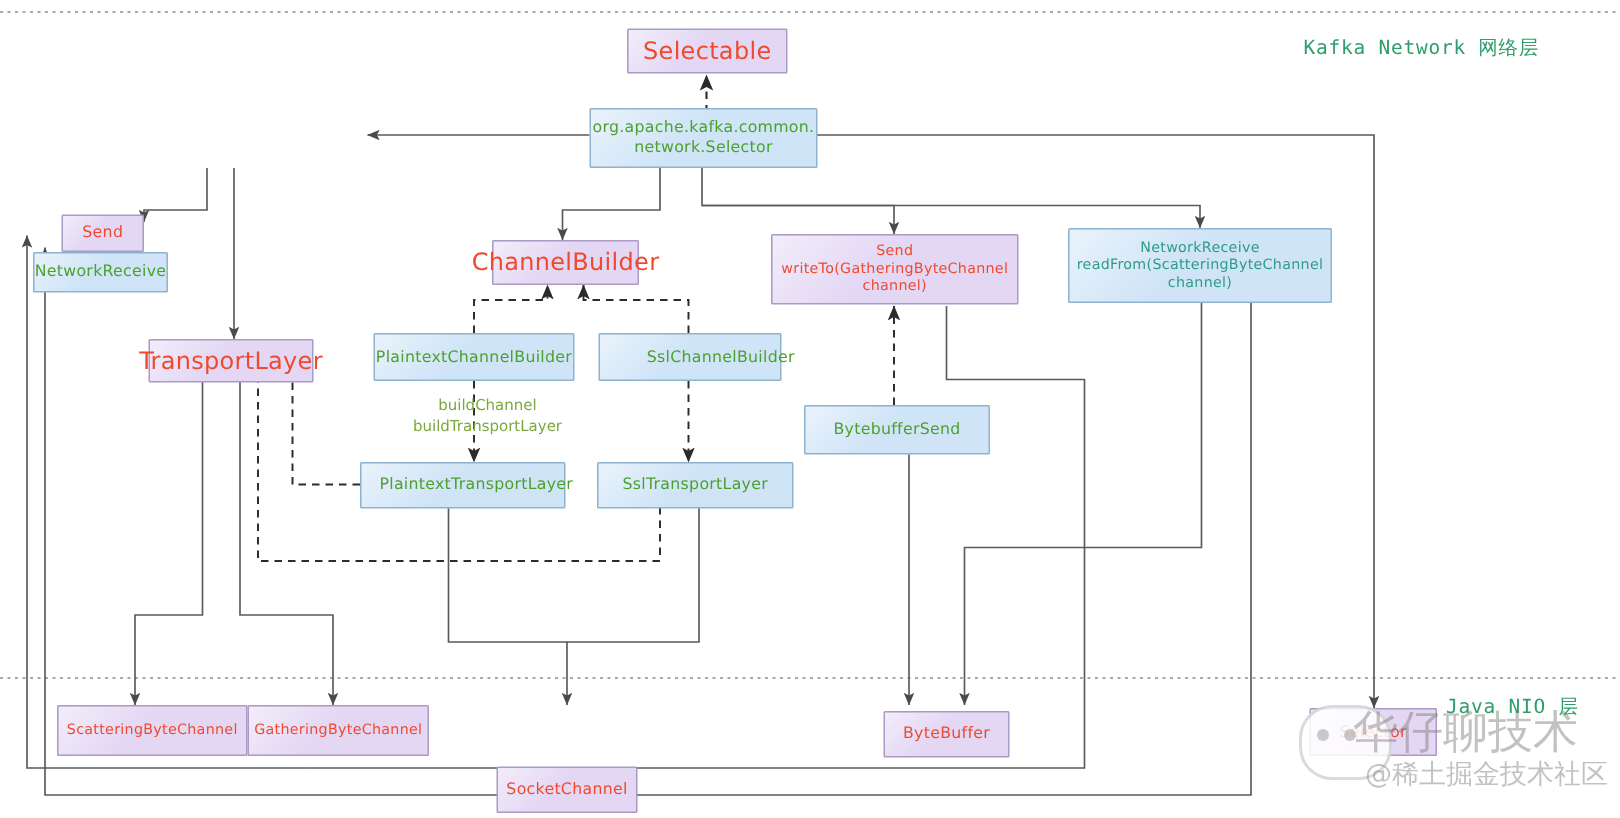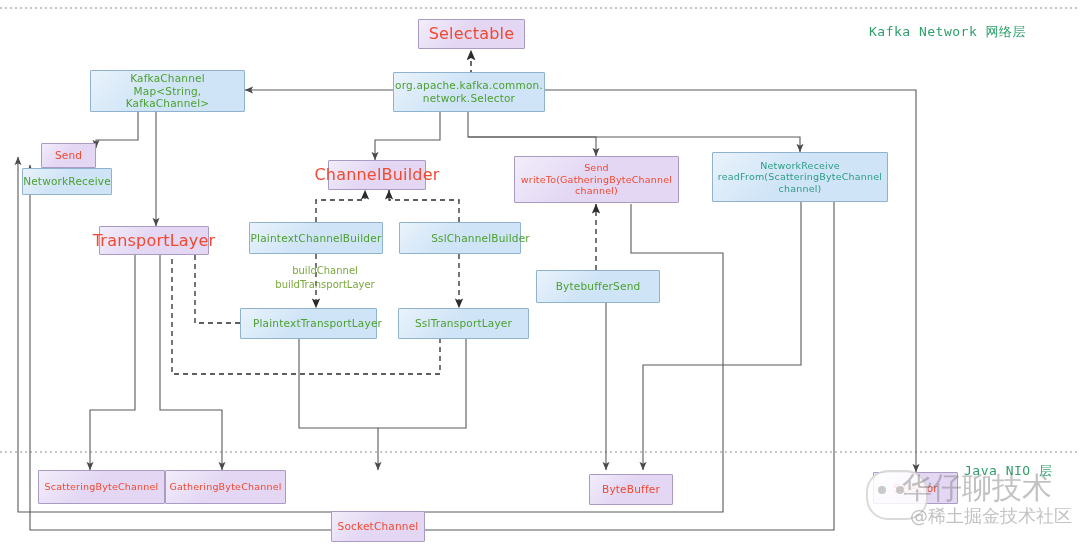--- a/index.html
+++ b/index.html
@@ -136,24 +136,20 @@
 
   <div class="node purple t-red fs12" style="left:418px;top:19px;width:107px;height:30px;">
     <span>Selectable</span>
   </div>
 
   <div class="node blue t-green fs11" style="left:393px;top:72px;width:152px;height:40px;white-space:pre-line;">
     <span>org.apache.kafka.common.
 network.Selector</span>
   </div>
 
-  <div class="node blue t-green fs11" style="left:90px;top:70px;width:155px;height:42px;white-space:pre-line;">
-    <span>KafkaChannel
-Map&lt;String, KafkaChannel&gt;</span>
-  </div>
 
   <div class="node purple t-red fs11" style="left:41px;top:143px;width:55px;height:25px;">
     <span>Send</span>
   </div>
 
   <div class="node blue t-green fs11" style="left:22px;top:168px;width:90px;height:27px;">
     <span>NetworkReceive</span>
   </div>
 
   <div class="node purple t-red fs12" style="left:99px;top:226px;width:110px;height:29px;">

